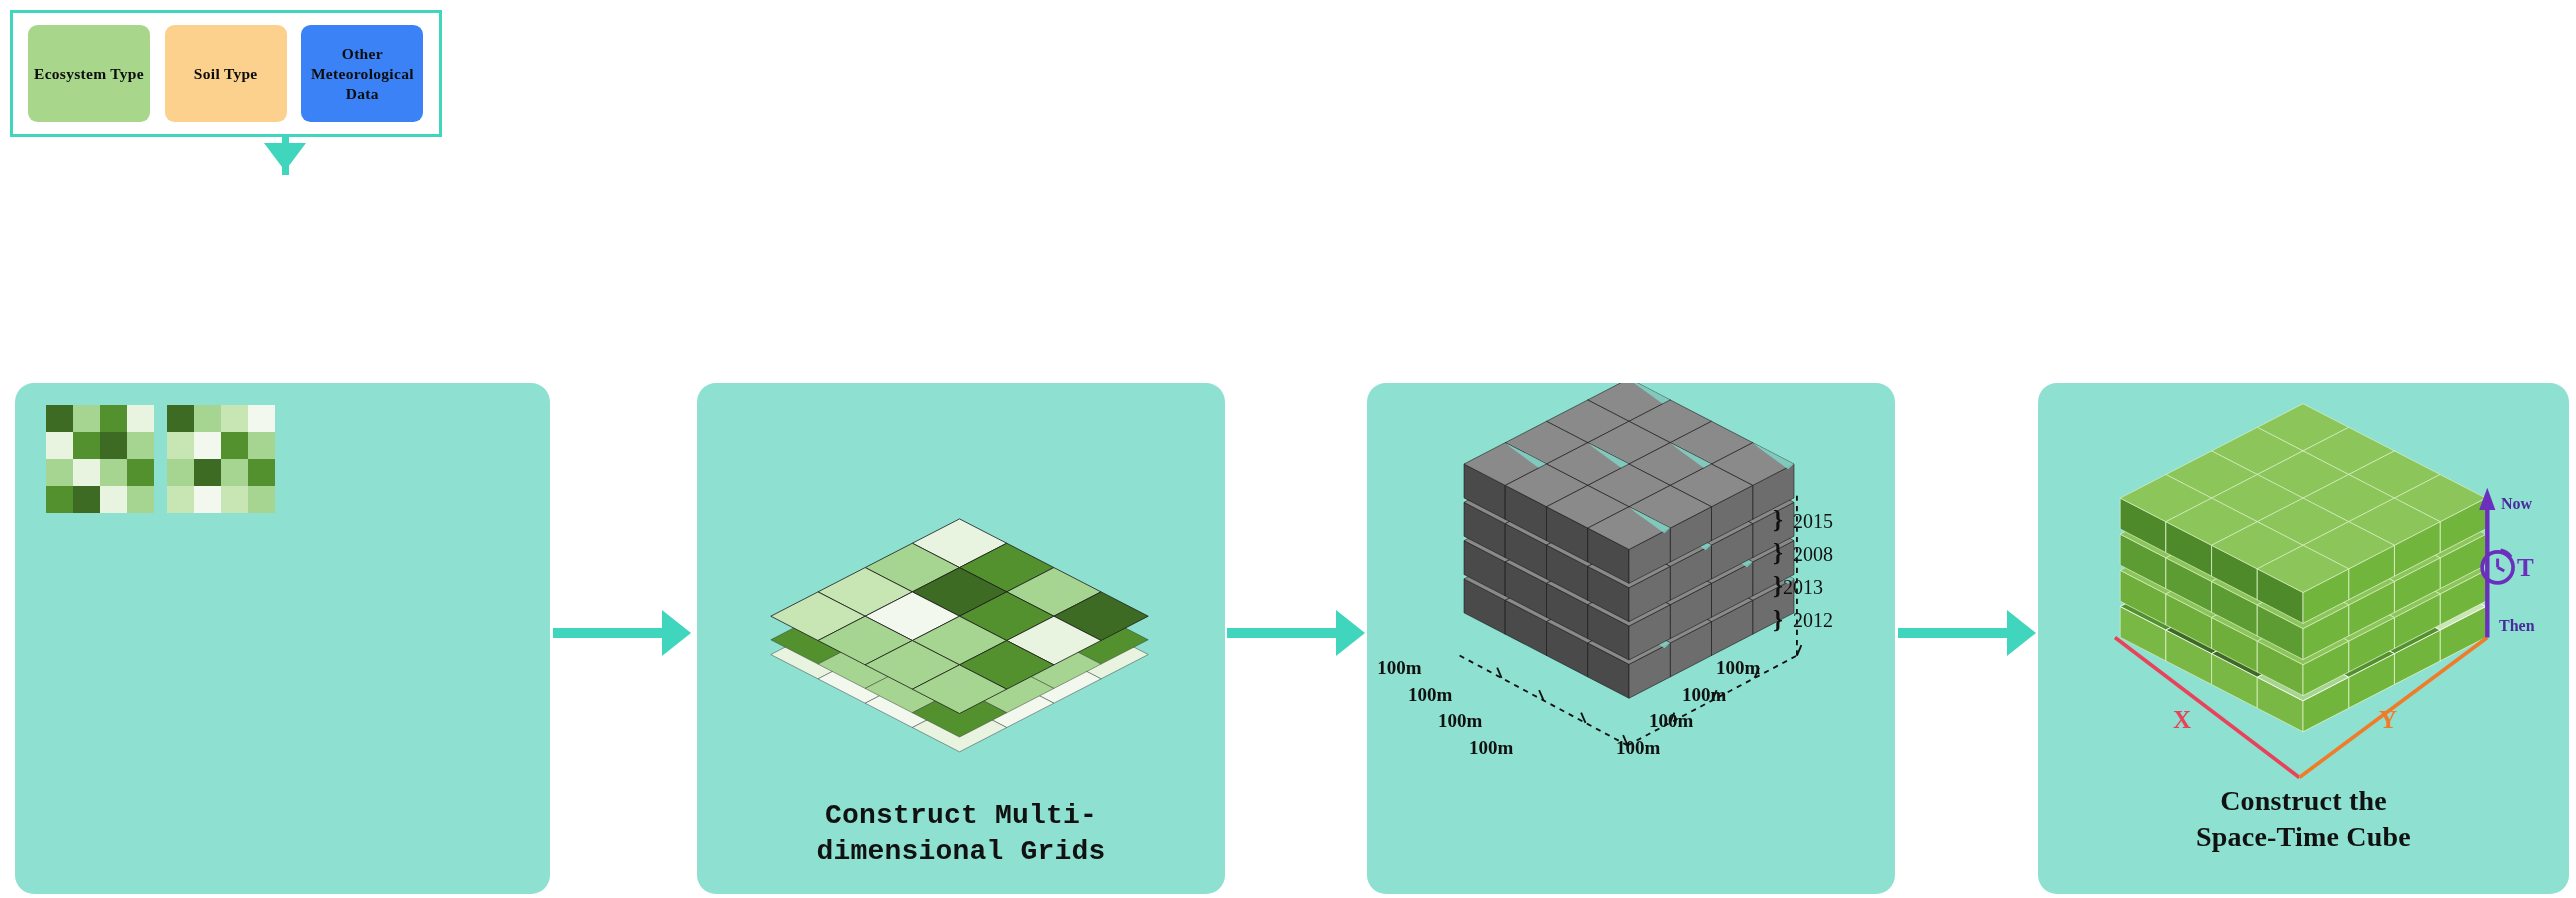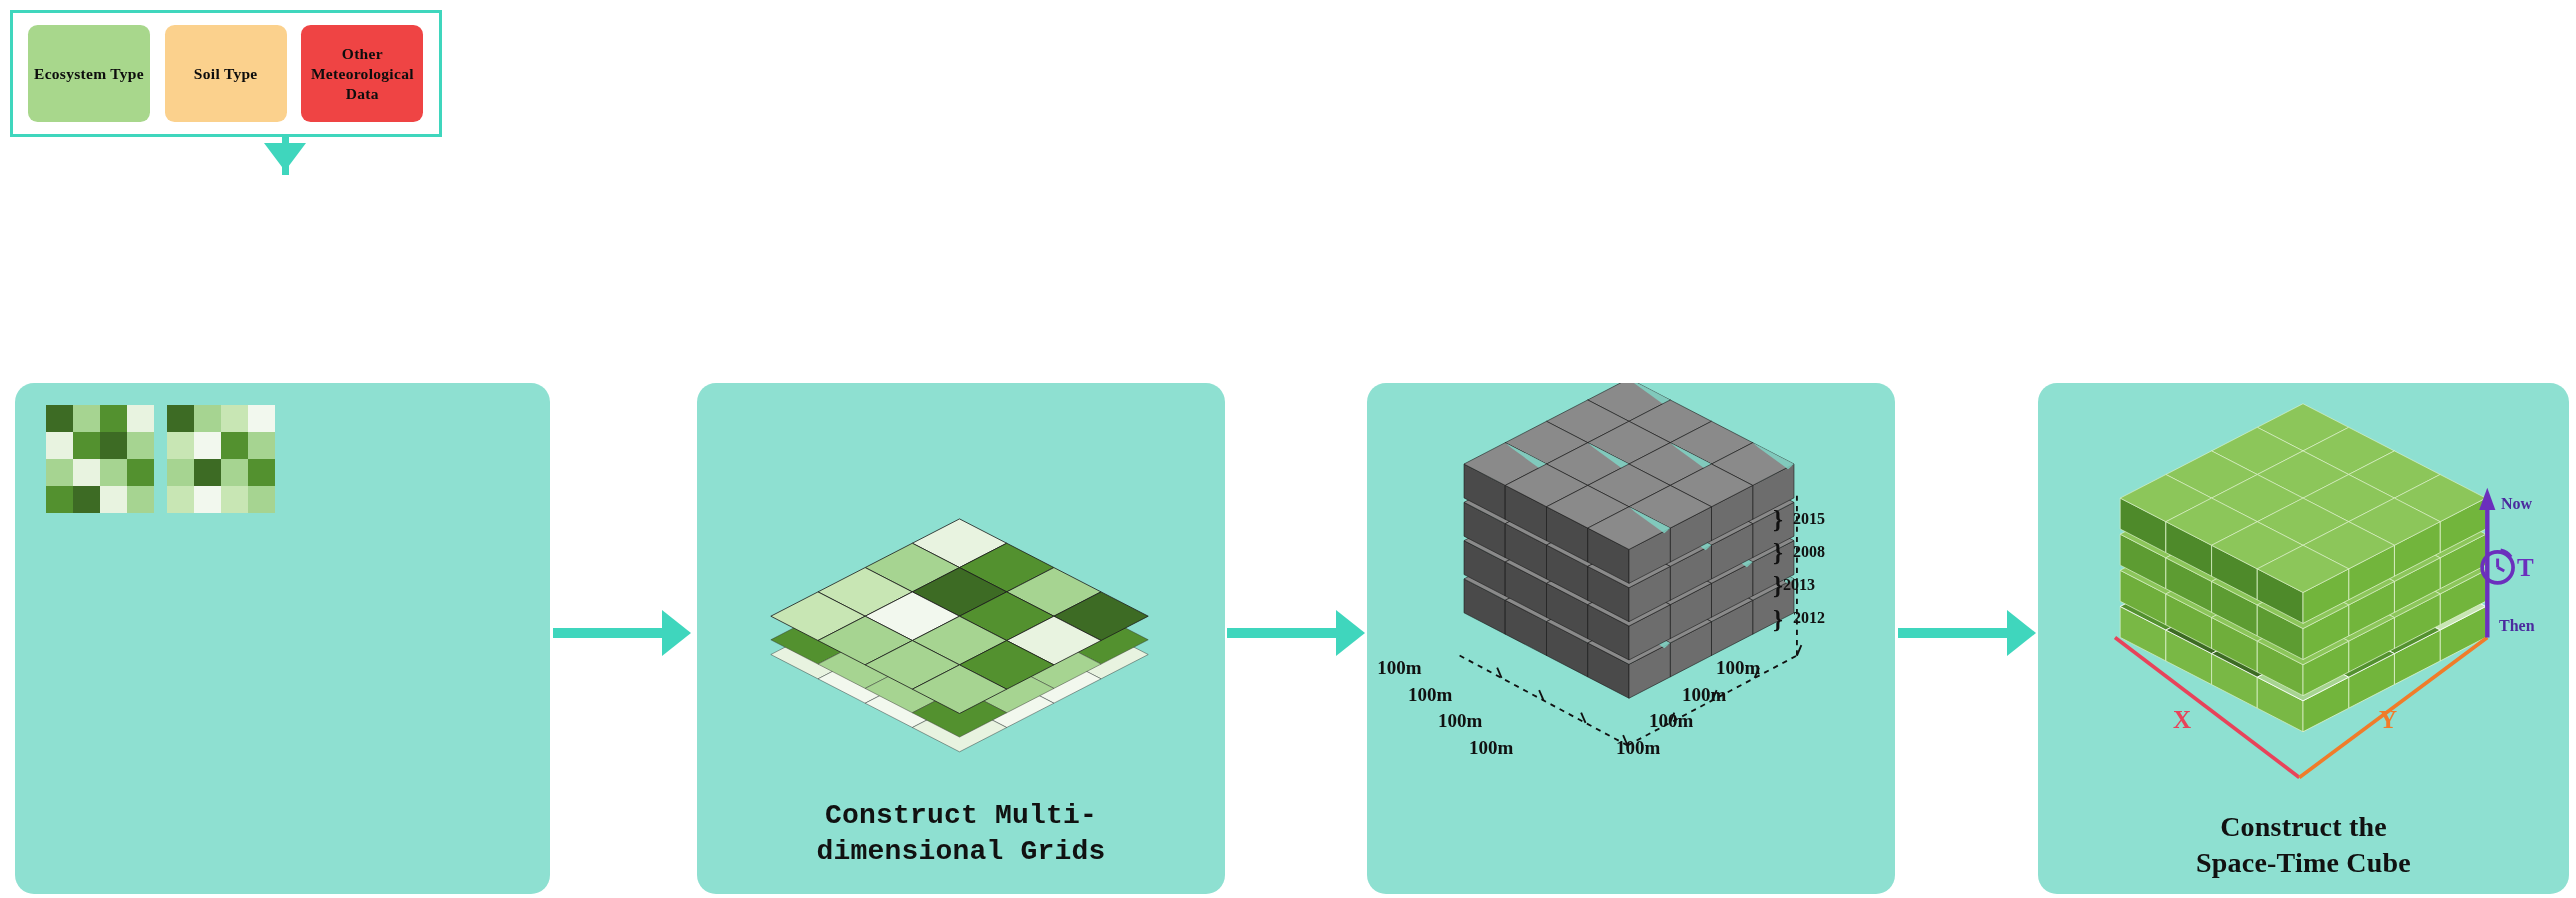--- a/index.html
+++ b/index.html
@@ -33,21 +33,21 @@
     text-align: center;
     font-weight: bold;
     font-size: 15.5px;
     line-height: 1.28;
     color: #0d0d0d;
     letter-spacing: 0.3px;
     padding: 2.9px 4.4px;
   }
   .card-green  { background: #a8d78c; }
   .card-orange { background: #fbd18d; }
-  .card-purple { background: #ef4444; }
+  .card-purple { background: #3b82f6; }
 
   
   .conn-down {
     position: absolute;
     left: 282px; top: 137px;
     width: 7.4px; height: 38px;
     background: #3fd6bd;
   }
   .conn-down-head {
     position: absolute;
@@ -90,39 +90,39 @@
     text-align: center;
     font-weight: bold;
     color: #111111;
     font-size: 28px;
     line-height: 1.26;
     letter-spacing: 0.2px;
   }
   .p1 .panel-caption { bottom: 20.6px; font-size: 26.5px; }
   .p2 .panel-caption { bottom: 25px; font-family: Liberation Mono, monospace; }
   .p3 .panel-caption { bottom: 25px; }
-  .p4 .panel-caption { bottom: 14px; }
+  .p4 .panel-caption { bottom: 40px; }
 
   
   .raster-wrap {
     position: absolute;
     left: 31px; top: 22px;
     display: flex; gap: 13.3px;
   }
   .raster { display: grid; grid-template-columns: repeat(4, 27px); grid-template-rows: repeat(4, 27px); width: 108px; }
   .raster span { display: block; width: 27px; height: 27px; }
 
   
   .iso2 { position: absolute; left: 5.9px; top: 2.9px; }
 
   
   .iso3 { position: absolute; left: 4.4px; top: 0px; }
   .yrlab {
     position: absolute;
-    font-weight: bold; font-size: 16px; color: #111;
+    font-weight: normal; font-size: 20px; color: #111;
     white-space: nowrap;
   }
   .brace {
     position: absolute;
     font-size: 25px; color: #111; font-weight: bold;
   }
   .mlab {
     position: absolute;
     font-weight: bold; font-size: 19px; color: #111;
     white-space: nowrap;

